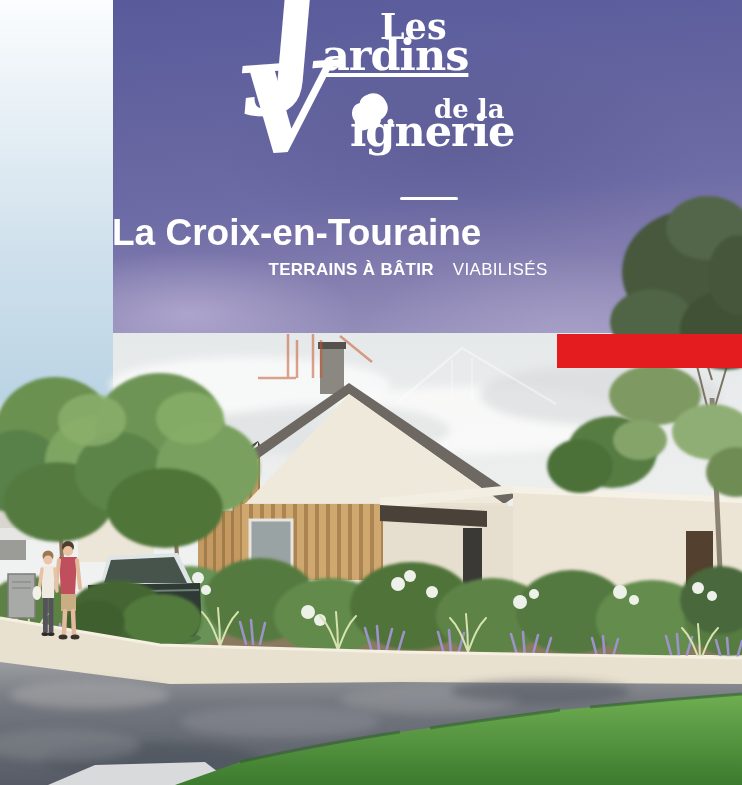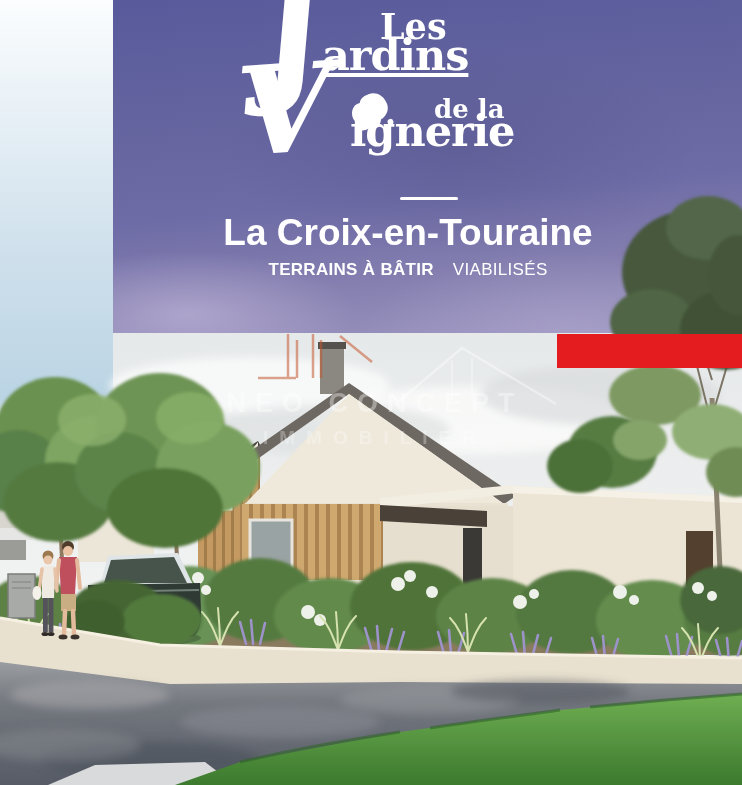--- a/index.html
+++ b/index.html
@@ -16,21 +16,21 @@
   .logo-les{position:absolute;left:236px;top:6px;font-size:35px;font-weight:700;margin-left:32px;}
   .logo-j{position:absolute;left:146px;top:-30px;font-size:135px;font-style:italic;font-weight:700;
           line-height:1;transform:rotate(-6deg);}
   .logo-ardins{position:absolute;left:210px;top:34px;font-size:43px;font-weight:700;letter-spacing:-1px;line-height:1;text-decoration:underline;}
   .logo-leaf{position:absolute;left:238px;top:92px;transform:rotate(-10deg);}
   .logo-dela{position:absolute;left:322px;top:94px;font-size:26px;font-weight:700;}
   .logo-v{position:absolute;left:126px;top:48px;font-size:122px;font-style:italic;font-weight:700;
           line-height:1;transform:rotate(-4deg);}
   .logo-ignerie{position:absolute;left:238px;top:110px;font-size:43px;font-weight:700;letter-spacing:-1px;line-height:1;}
   .logo-divider{position:absolute;left:288px;top:197px;width:58px;height:3px;background:#fff;border-radius:2px;}
-  .banner-city{position:absolute;left:0;top:212px;width:592px;text-align:center;
+  .banner-city{position:absolute;left:0;top:212px;width:592px;text-align:left;
                font-size:37px;font-weight:700;letter-spacing:0;}
   .banner-tagline{position:absolute;left:0;top:260px;width:592px;text-align:center;font-size:17px;letter-spacing:.3px;}
   .banner-tagline .bold{font-weight:700;}
   .banner-tagline .light{font-weight:400;margin-left:14px;}
   
   .red-bar{position:absolute;left:557px;top:334px;width:185px;height:34px;background:#e41c20;z-index:3;}
   
   .watermark{position:absolute;left:168px;top:388px;width:414px;text-align:center;z-index:4;
              color:rgba(255,255,255,.38);pointer-events:none;}
   .wm1{font-size:27px;font-weight:700;letter-spacing:9px;}
@@ -305,18 +305,14 @@
         <rect x="43" y="598" width="4.8" height="34" fill="#54535b"></rect>
         <rect x="48.6" y="598" width="4.8" height="34" fill="#54535b"></rect>
         <ellipse cx="45" cy="634" rx="3.5" ry="2" fill="#2f2b28"></ellipse>
         <ellipse cx="51" cy="634" rx="3.5" ry="2" fill="#2f2b28"></ellipse>
       </g>
     </g>
   </svg>
 
   <div class="red-bar"></div>
 
-  <div class="watermark">
-    <div class="wm1">NEO CONCEPT</div>
-    <div class="wm2">IMMOBILIER</div>
-  </div>
 
 </div>
 
 </body></html>

